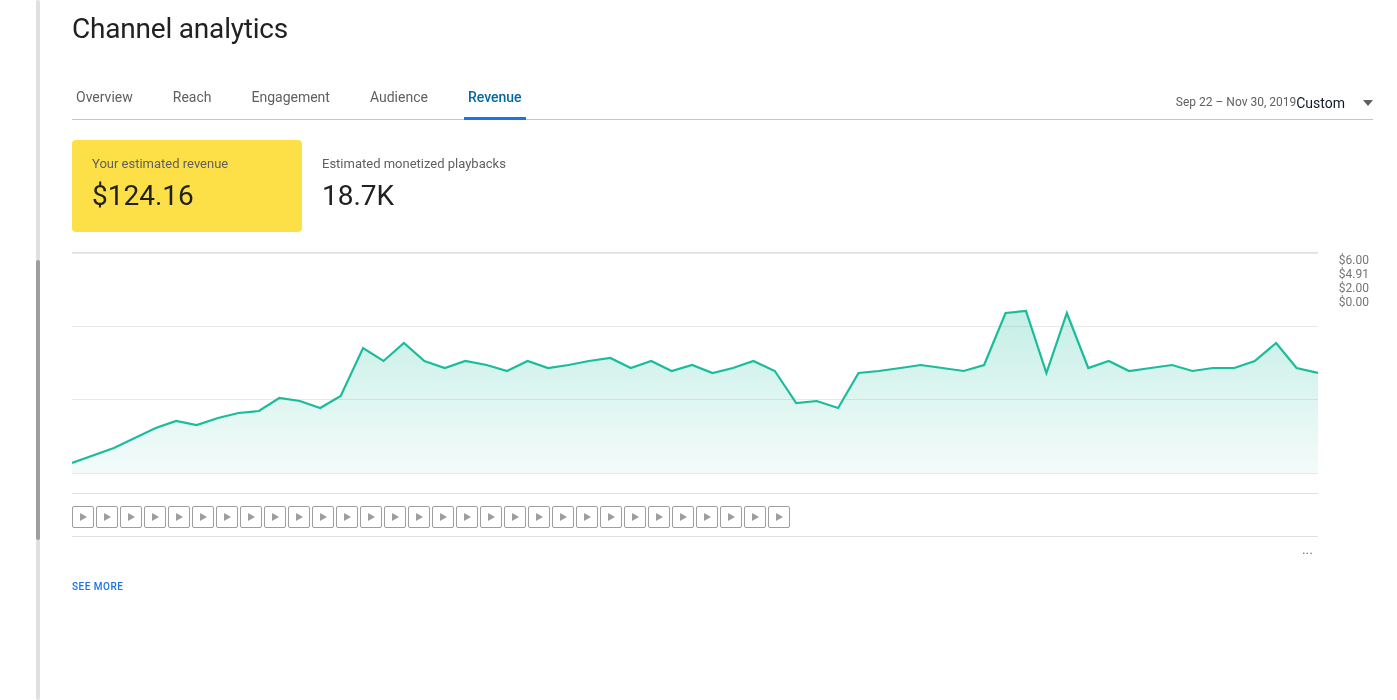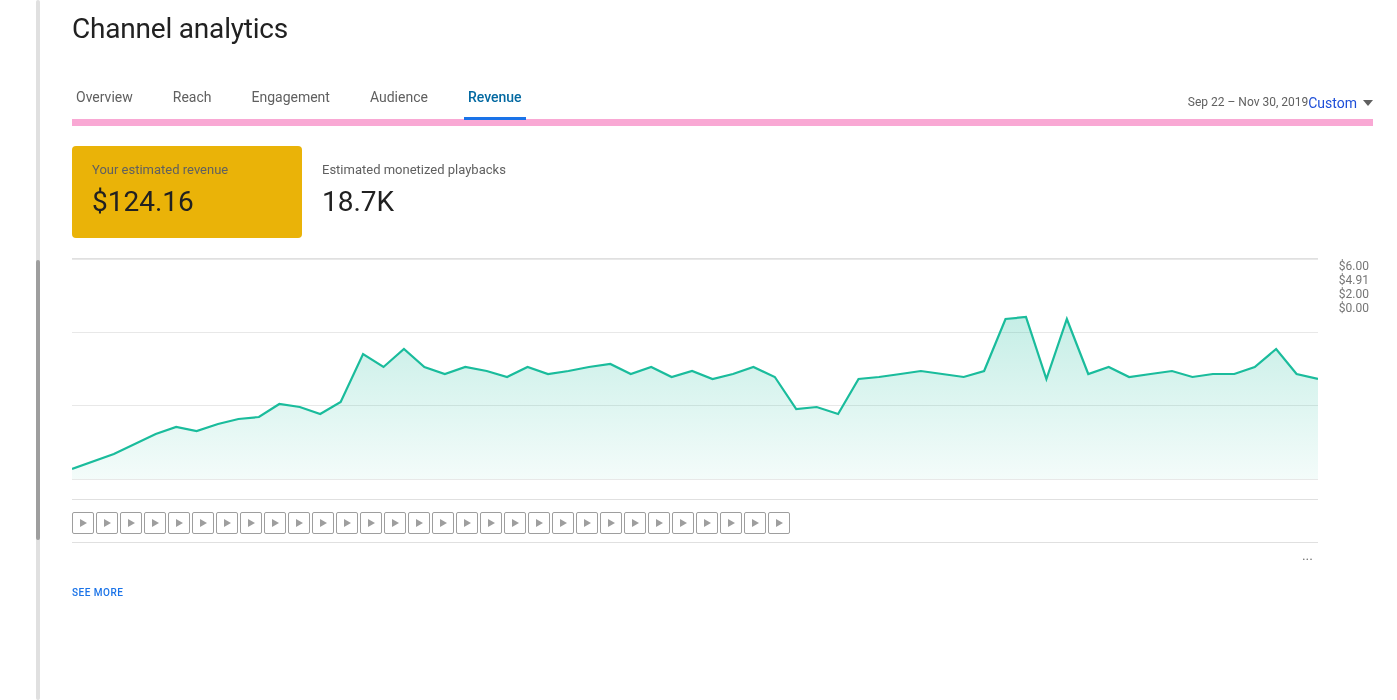--- a/index.html
+++ b/index.html
@@ -58,21 +58,21 @@
       font-weight: 400;
       color: #212121;
       margin-bottom: 20px;
       letter-spacing: -0.2px;
     }
 
     
     .tabs-row {
       display: flex;
       align-items: flex-end;
-      border-bottom: 7px solid #f9a8d4;
+      border-bottom: 1px solid #f9a8d4;
       margin-bottom: 0;
       position: relative;
       margin-top: 35px;
     }
     .tab-item {
       padding: 8px 4px 12px 4px;
       margin-right: 32px;
       font-size: 14px;
       color: #606060;
       cursor: pointer;
@@ -95,24 +95,24 @@
       padding-bottom: 8px;
       cursor: pointer;
     }
     .date-range-label {
       font-size: 12px;
       color: #606060;
       margin-bottom: 2px;
     }
     .date-range-value {
       font-size: 14px;
-      color: #1d4ed8;
+      color: #0f172a;
       display: flex;
       align-items: center;
-      gap: 6px;
+      gap: 18px;
     }
     .chevron-down {
       width: 0;
       height: 0;
       border-left: 5px solid transparent;
       border-right: 5px solid transparent;
       border-top: 6px solid #606060;
       display: inline-block;
     }
 
@@ -120,21 +120,21 @@
     .stats-row {
       display: flex;
       margin-top: 20px;
       margin-bottom: 20px;
     }
     .stat-card {
       padding: 16px 20px 20px 20px;
       min-width: 230px;
     }
     .stat-card.highlighted {
-      background: #eab308;
+      background: #fde047;
       border-radius: 4px;
     }
     .stat-label {
       font-size: 13px;
       color: #606060;
       margin-bottom: 8px;
     }
     .stat-value {
       font-size: 28px;
       font-weight: 400;

